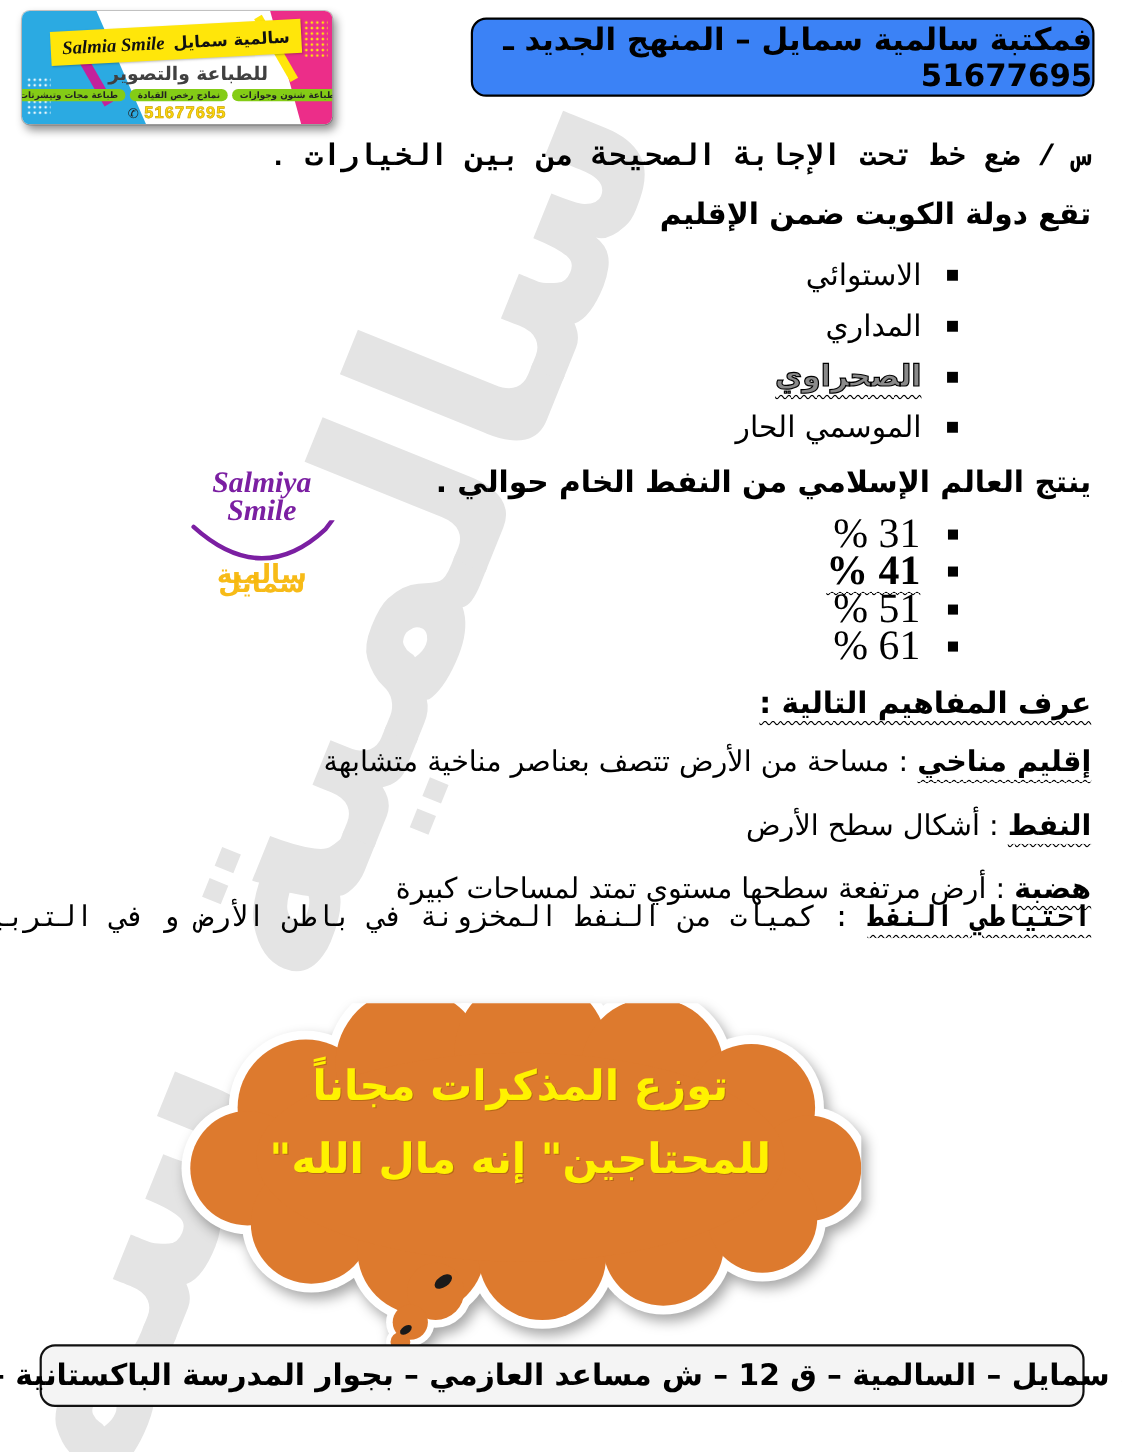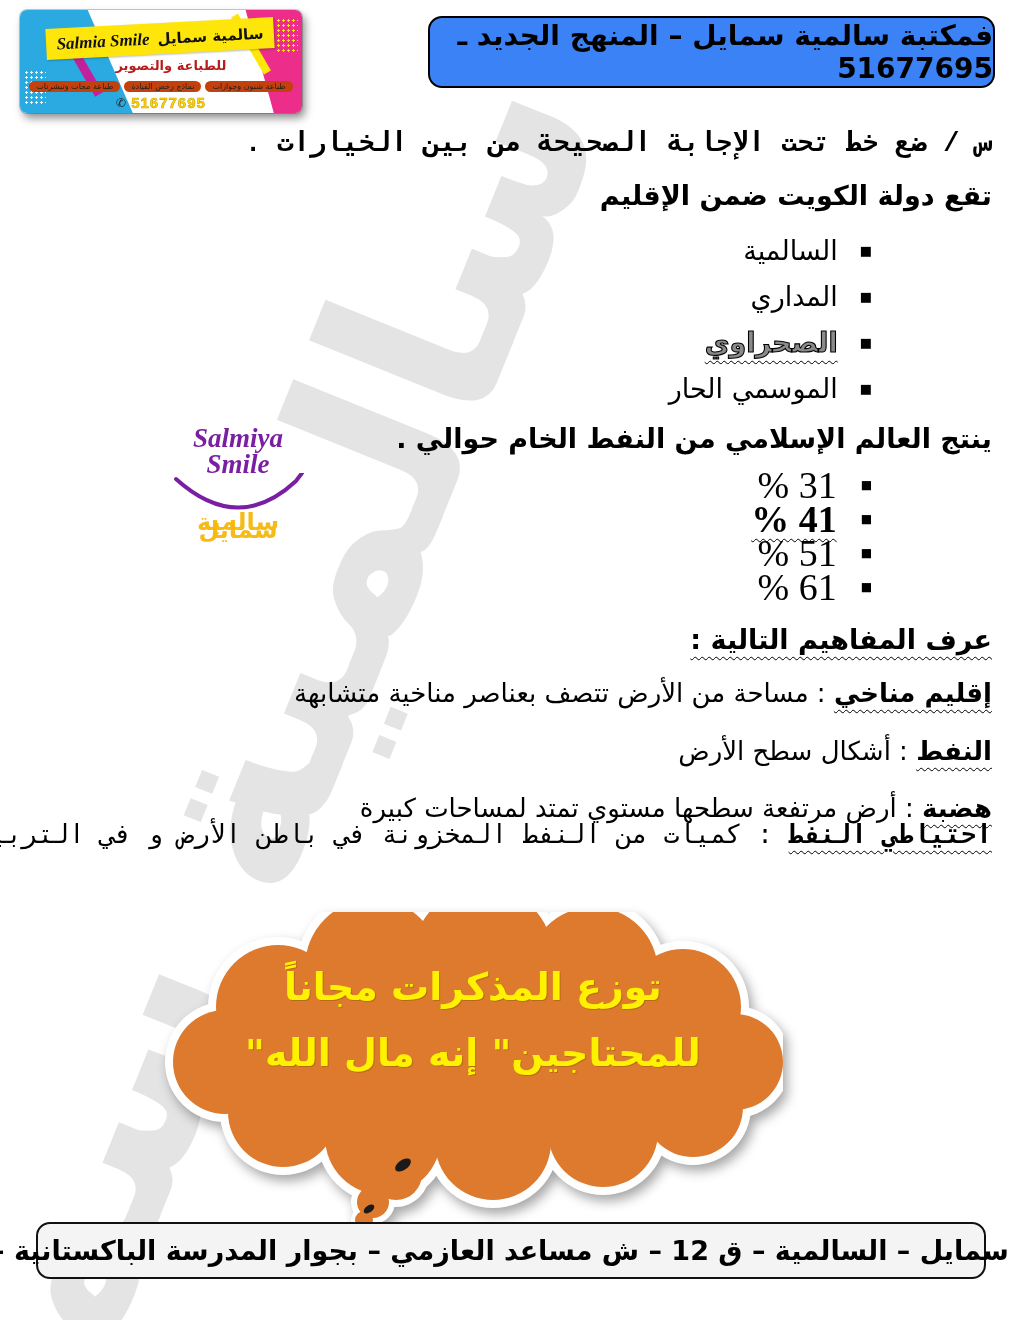--- a/index.html
+++ b/index.html
@@ -43,25 +43,25 @@
   .banner .dots.d1 { left:4px; top:60px; }
   .banner .dots.d2 { right:4px; top:8px; background-image:radial-gradient(circle, #ffe60a 1.1px, transparent 1.4px); }
   .banner .ribbon {
     position:absolute; left:26px; top:13px; width:228px; height:31px;
     background:#ffe60a; transform:rotate(-3deg);
     display:flex; align-items:center; justify-content:center; gap:8px;
     box-shadow:1px 1px 2px rgba(0,0,0,.25);
   }
   .banner .ribbon .latin { font-family:"Liberation Serif", serif; font-style:italic; font-weight:bold; font-size:17px; color:#111; white-space:nowrap; }
   .banner .ribbon .ar    { font-weight:bold; font-size:15px; color:#111; direction:rtl; white-space:nowrap; }
-  .banner .tagline { position:absolute; left:0; top:48px; width:100%; text-align:center; font-weight:bold; font-size:13px; color:#b91c1c;padding-left:20px; }
+  .banner .tagline { position:absolute; left:0; top:48px; width:100%; text-align:center; font-weight:bold; font-size:17px; color:#404040;padding-left:20px; }
   .banner .badges { position:absolute; left:0; top:71px; width:100%; display:flex; justify-content:center; gap:4px; direction:rtl; }
   .banner .badge {
-    background:#c2410c; border-radius:9px; padding:1px 7px;
-    font-size:8px; font-weight:normal; color:#222; white-space:nowrap;
+    background:#84cc16; border-radius:9px; padding:1px 7px;
+    font-size:8px; font-weight:bold; color:#222; white-space:nowrap;
   }
   .banner .phone-row { position:absolute; left:0; top:84px; width:100%; display:flex; justify-content:center; align-items:center; gap:5px; }
   .banner .wa { font-size:12px; color:#222; line-height:14px; }
   .banner .phone {
     font-size:15px; font-weight:bold; color:#ffd60a; letter-spacing:1px;
     -webkit-text-stroke:.6px #c9a400; font-family:"Liberation Sans", sans-serif;
   }
   
   .header-box {
     position:absolute; left:428px; top:16px; width:567px; height:72px;
@@ -153,21 +153,21 @@
   <div class="header-box">
     <span>فمكتبة سالمية سمايل – المنهج الجديد ـ  51677695</span>
   </div>
 
   <div class="ar-line bold-q" style="top:126px;font-family:Liberation Mono, monospace;">س / ضع خط تحت الإجابة الصحيحة من بين الخيارات .</div>
   <div class="ar-line bold-q" style="top:180px;">تقع دولة الكويت ضمن الإقليم</div>
 
   <div class="opt-list" style="top:230px;">
     <div class="opt-row">
       <span class="bullet">■</span>
-      <span class="label">السالمية</span>
+      <span class="label">الاستوائي</span>
     </div>
     <div class="opt-row">
       <span class="bullet">■</span>
       <span class="label">المداري</span>
     </div>
     <div class="opt-row">
       <span class="bullet">■</span>
       <span class="label answer-outline">الصحراوي</span>
     </div>
     <div class="opt-row">

